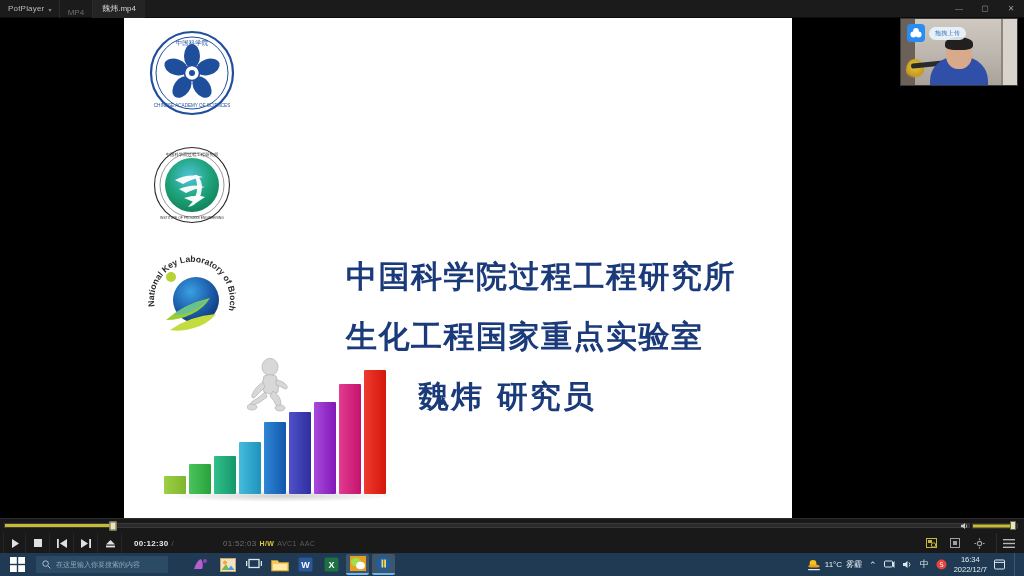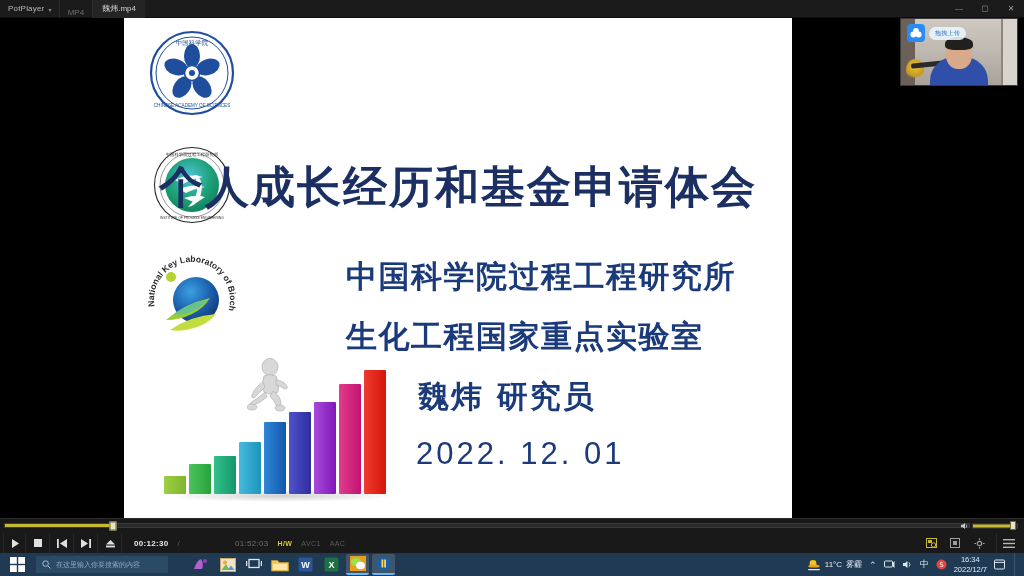--- a/index.html
+++ b/index.html
@@ -162,21 +162,21 @@
     position:relative; height:22px; display:flex; align-items:center;
   }
   .cbtn{
     width:23px; height:20px; margin-left:1px;
     display:flex; align-items:center; justify-content:center;
     border-right:1px solid #262626;
     color:#cfcfcf;
   }
   .cbtn:first-child{ margin-left:3px; border-left:1px solid #262626; }
   .timebox{
-    display:flex; align-items:center; gap:9px;
+    display:flex; align-items:center; gap:3px;
     margin-left:12px; font-size:8px; letter-spacing:.3px;
   }
   .t-cur{ color:#e8e8e8; font-weight:bold; }
   .t-sep{ color:#5c5c5c; }
   .t-tot{ color:#6e6e6e;margin-left:46px; }
   .tag{ font-size:7px; letter-spacing:.4px; }
   .tag.hw{ color:#d8c93a; font-weight:bold; }
   .tag.dim{ color:#5c5c5c; }
   .rbtns{ position:absolute; right:4px; display:flex; align-items:center; }
   .rbtn{
@@ -284,27 +284,25 @@
           <path d="M26 76 q20 -14 46 -16 q-8 10 -22 14 q-12 4 -24 2 z" fill="#c3dd3e"></path>
           <path d="M30 60 q16 -12 34 -14 q-8 9 -20 13 q-8 3 -14 1 z" fill="#5fbfa0" opacity=".85"></path>
           <circle cx="27" cy="23" r="5" fill="#b5d334"></circle>
           <text font-size="8.6" font-weight="bold" fill="#2a2a2a" font-family="Liberation Sans, sans-serif">
             <textPath href="#arcTop" startOffset="4%">National Key Laboratory of Biochemical Engineering</textPath>
           </text>
         </svg>
       </div>
     </div>
 
-    <div class="slide-title">个人成长经历和基金申请体会</div>
 
     <div class="slide-lines">
       <div class="sline">中国科学院过程工程研究所</div>
       <div class="sline">生化工程国家重点实验室</div>
       <div class="sline name">魏炜 研究员</div>
-      <div class="sline date">2022. 12. 01</div>
     </div>
 
     <div class="chartart">
       <div class="chart-shadow"></div>
       <div class="bars">
         <div class="bar" style="height:18px;  background:linear-gradient(90deg,#9ccf45,#7fb52e);"></div>
         <div class="bar" style="height:30px;  background:linear-gradient(90deg,#4cc35c,#27a33c);"></div>
         <div class="bar" style="height:38px;  background:linear-gradient(90deg,#33c08c,#14976a);"></div>
         <div class="bar" style="height:52px;  background:linear-gradient(90deg,#46bbdd,#1d93bd);"></div>
         <div class="bar" style="height:72px;  background:linear-gradient(90deg,#2f86d6,#1257aa);"></div>

